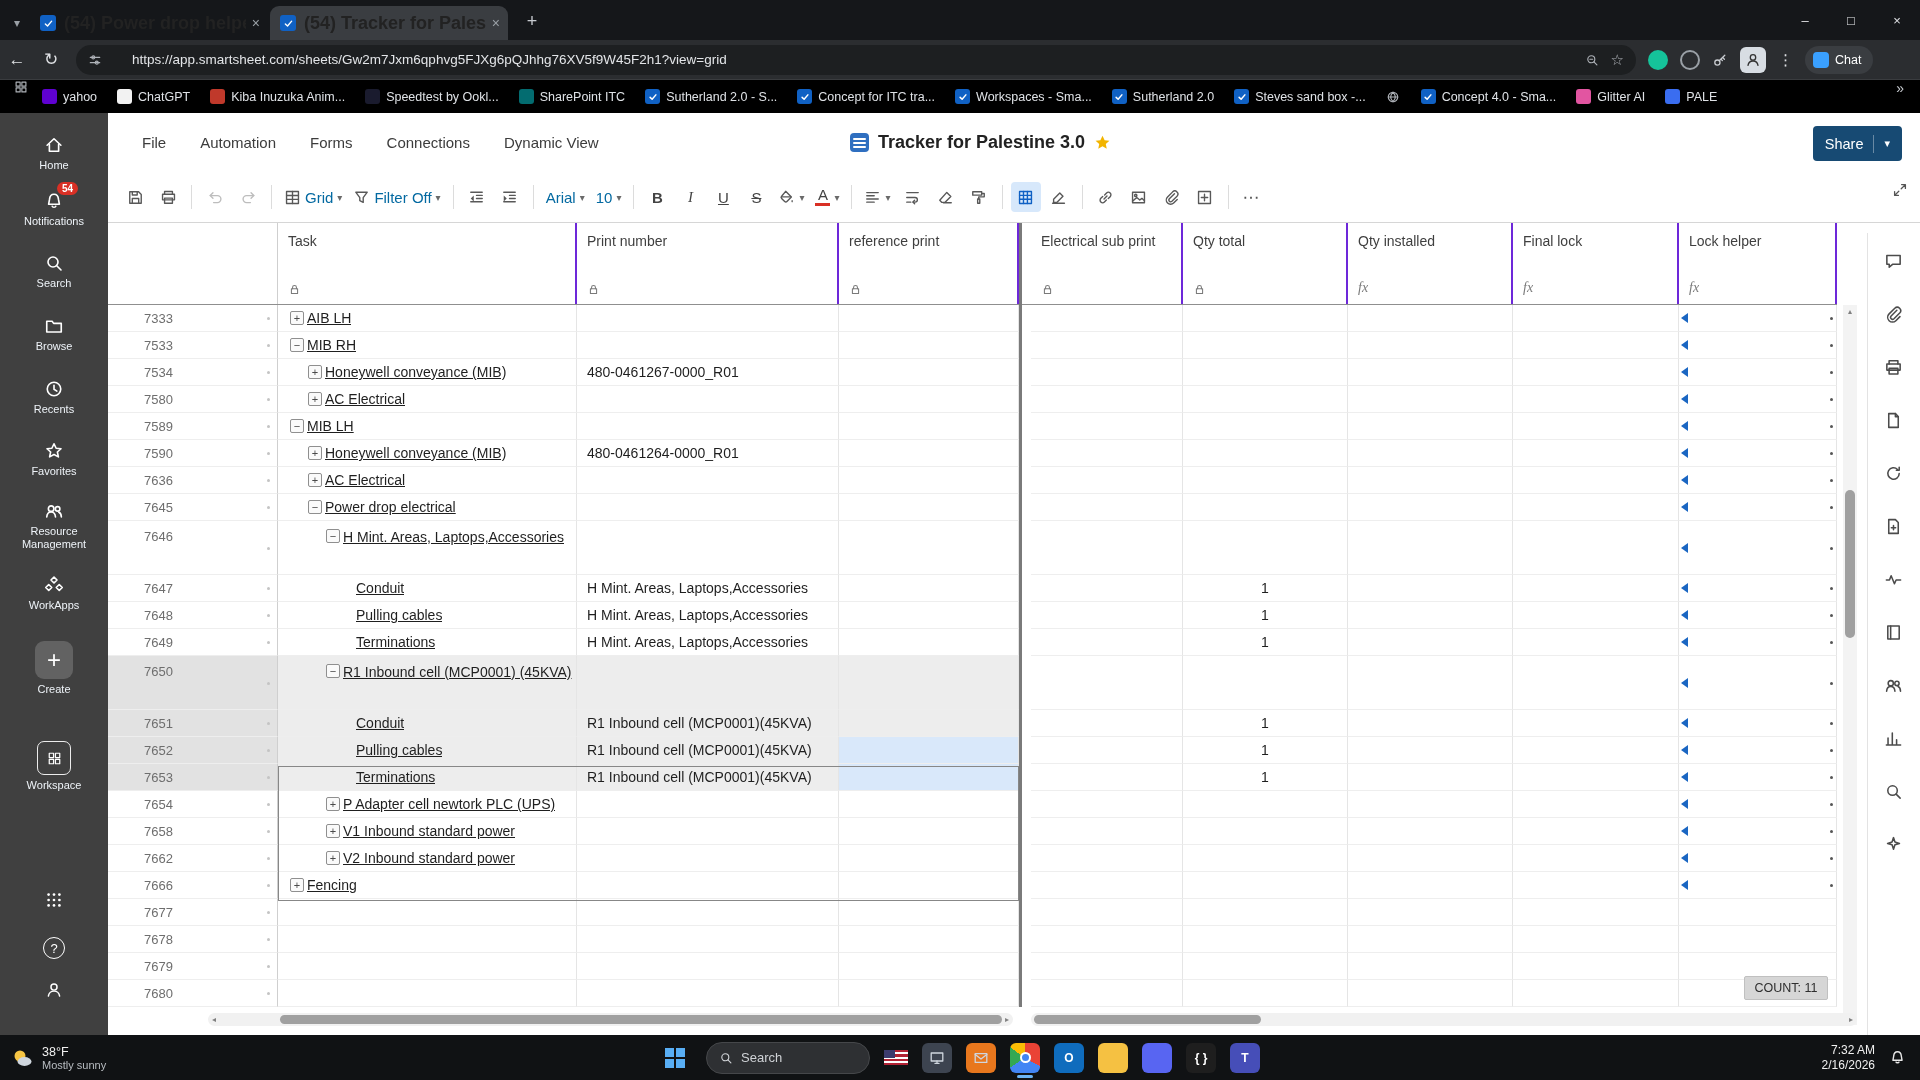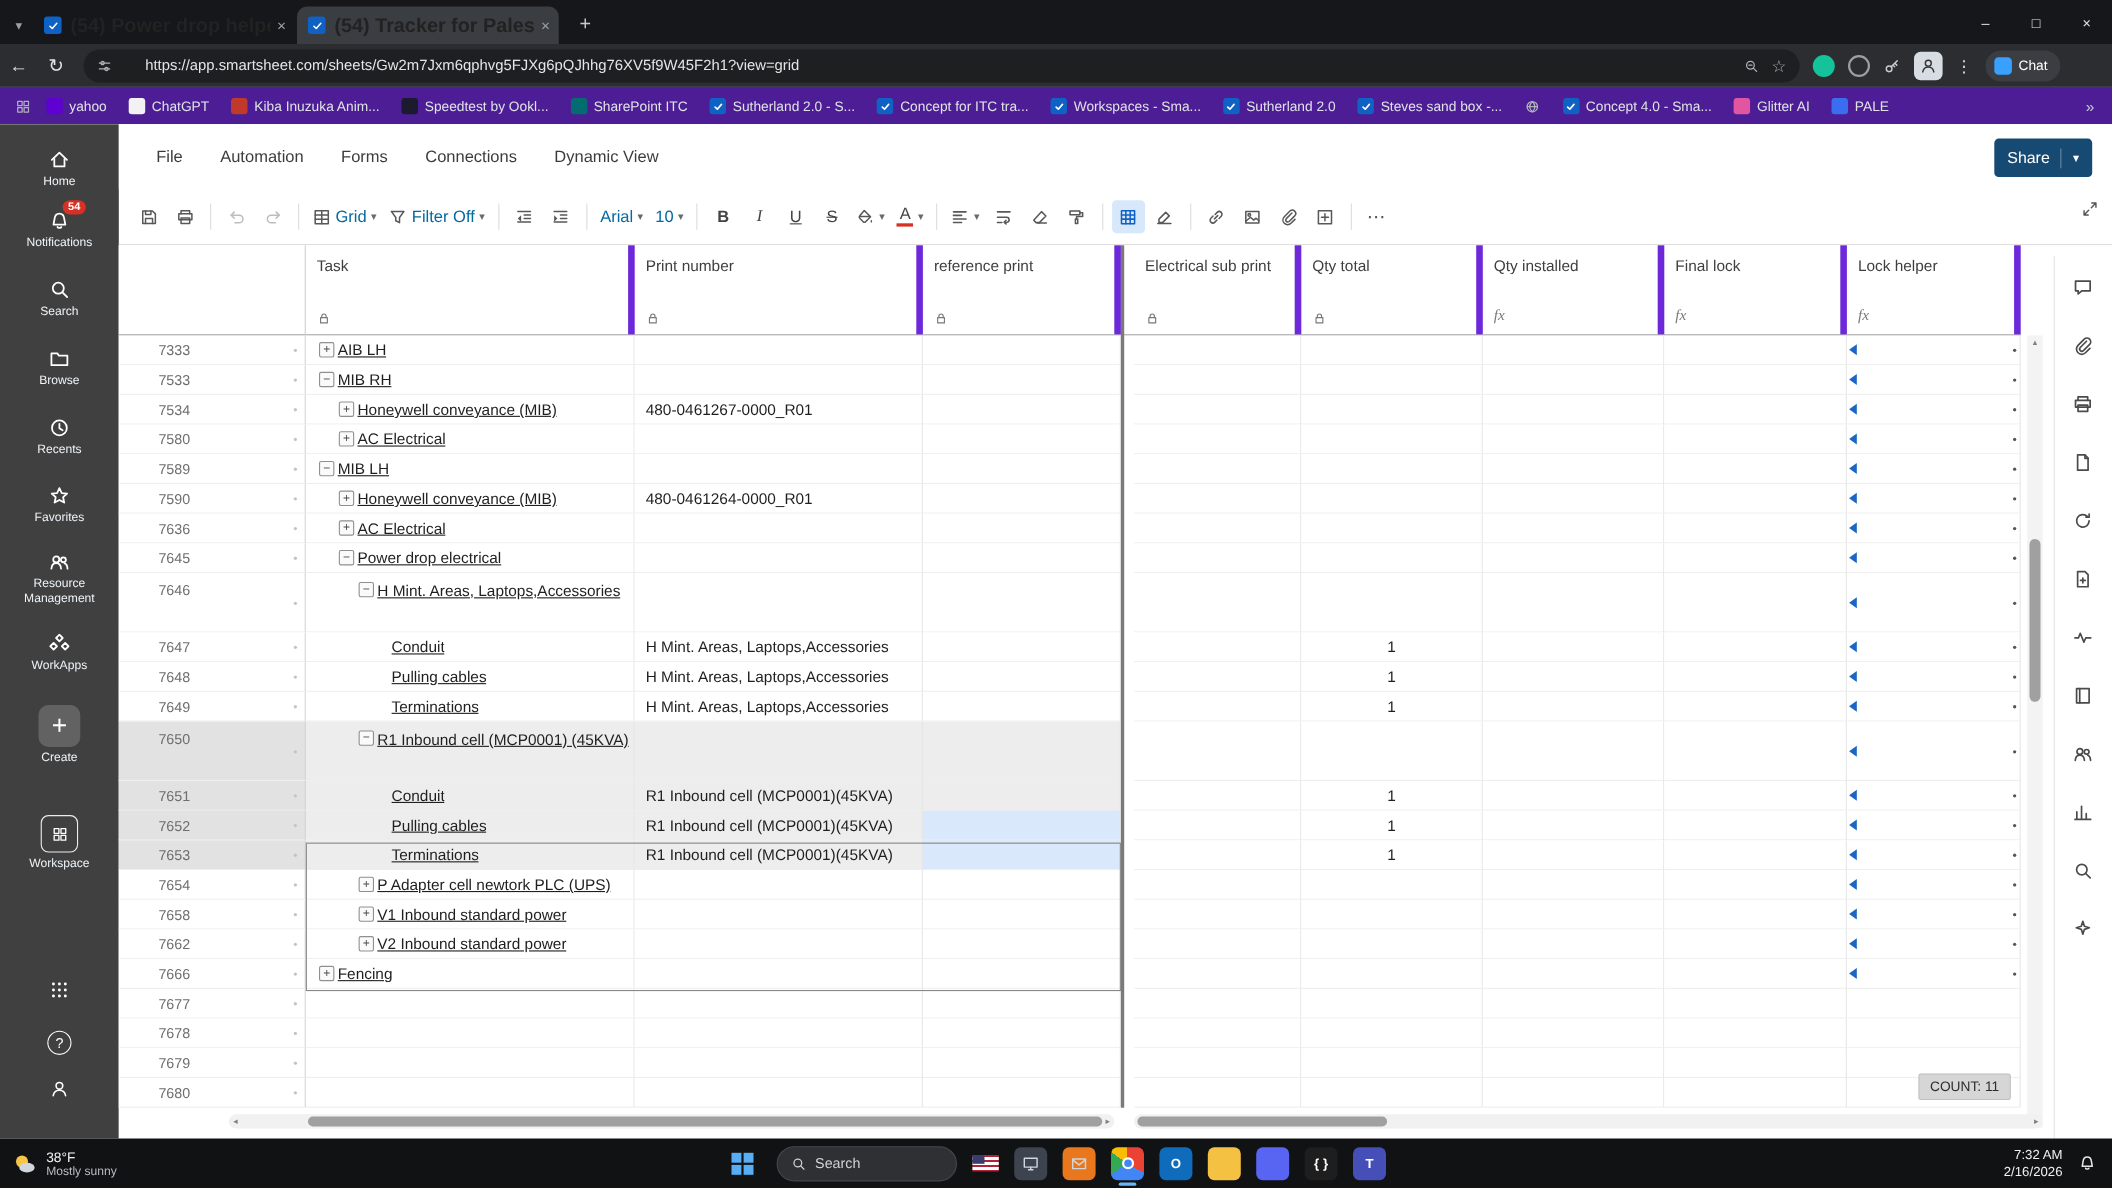--- a/index.html
+++ b/index.html
@@ -27,21 +27,21 @@
   .om-star{color:#aeb2b8;font-size:15px;margin-left:12px;}
   .ext{display:flex;align-items:center;margin-left:12px;margin-right:10px;gap:12px;}
   .extc{width:20px;height:20px;border-radius:50%;display:inline-block;}
   .grammarly{background:#15c39a;}
   .circ{border:2px solid #9aa0a6;}
   .keysic{display:flex;color:#c9ccd1;}
   .avatar{width:26px;height:26px;border-radius:6px;background:#d8dde3;display:flex;align-items:center;justify-content:center;color:#333;font-size:10px;font-weight:bold;}
   .kebab{color:#dfe1e4;font-size:15px;}
   .chatbtn{height:28px;border-radius:14px;background:#3a3d41;display:flex;align-items:center;padding:0 12px 0 8px;color:#fff;font-size:12.5px;gap:6px;}
   .chatic{width:16px;height:16px;border-radius:4px;background:#3aa0ff;display:inline-block;}
-  .bookmarks{position:absolute;left:0;top:79px;width:1920px;height:34px;background:#4c1d95;border-top:1px solid #3a3c3f;display:flex;align-items:center;}
+  .bookmarks{position:absolute;left:0;top:79px;width:1920px;height:34px;background:#000000;border-top:1px solid #3a3c3f;display:flex;}
   .bm-apps{display:flex;color:#aeb2b8;margin:0 14px 0 14px;}
   .bmlist{display:flex;align-items:center;gap:20px;flex:1;overflow:hidden;}
   .bmitem{display:flex;align-items:center;gap:6px;color:#dfe2e6;font-size:12.5px;white-space:nowrap;}
   .bmfav{width:15px;height:15px;border-radius:3px;display:flex;align-items:center;justify-content:center;flex:none;}
   .bm-over{color:#c7cbd0;font-size:14px;margin:0 16px;}
 
   
   .app{position:absolute;left:0;top:113px;width:1920px;height:922px;background:#fff;}
 
   
@@ -82,21 +82,21 @@
   .tb-s{text-decoration:line-through;font-size:15px;color:#444;}
   .tb-more{font-size:17px;color:#555;letter-spacing:1px;}
   .colorA{position:relative;font-size:15px;color:#444;line-height:14px;display:flex;flex-direction:column;align-items:center;}
   .colorA b{font-weight:normal;}
   .colorA i{display:block;width:15px;height:3px;background:#d93025;margin-top:1px;}
   .tb-expand{position:absolute;right:12px;top:10px;color:#555;}
 
   
   .gridzone{position:absolute;left:0;top:110px;width:1812px;height:812px;background:#fff;}
   .ghead{position:absolute;left:0;top:0;height:82px;display:flex;border-bottom:1px solid #8f8f8f;background:#fff;}
-  .hc{border-right:6px solid #6d28d9;padding:10px 0 8px 10px;display:flex;flex-direction:column;justify-content:space-between;}
+  .hc{border-right:2px solid #6d28d9;padding:10px 0 8px 10px;display:flex;flex-direction:column;justify-content:space-between;}
   .hc .hlbl{font-size:14px;color:#3f3f3f;white-space:nowrap;overflow:hidden;}
   .hc .hbadge{color:#7a7a7a;display:flex;align-items:center;}
   .hfx{font-family:"Liberation Serif",serif;font-style:italic;font-size:14px;color:#7a7a7a;}
   .hcorner{width:170px;border-right:1px solid #cfcfcf;}
   .gbody{position:absolute;left:0;top:82px;}
   .grow{display:flex;height:27px;}
   .grow.tall{height:54px;}
   .gc{border-right:1px solid #e5e5e5;border-bottom:1px solid #eeeeee;display:flex;align-items:center;font-size:14px;color:#1f1f1f;overflow:hidden;white-space:nowrap;position:relative;background:#fff;}
   .tall .gc{align-items:flex-start;padding-top:7px;white-space:normal;line-height:18px;}
   .c-num{width:170px;color:#6e6e6e;font-size:13px;padding-left:36px;border-right:1px solid #cfcfcf;}
@@ -454,20 +454,33 @@
 
     <div class="main">
       <div class="menubar">
         <div class="menus" id="menus">
             <span>File</span>
             <span>Automation</span>
             <span>Forms</span>
             <span>Connections</span>
             <span>Dynamic View</span>
           </div>
+        <div class="sheettitle">
+          <span class="sheetic">
+              <i></i>
+              <i></i>
+              <i></i>
+            </span>
+          <span class="ttl">Tracker for Palestine 3.0</span>
+          <span class="favstar" id="favstar">
+              <svg width="17" height="17" viewBox="0 0 16 16" fill="none" stroke="#f2b400" stroke-width="1.3" stroke-linecap="round" stroke-linejoin="round">
+                <path fill="currentColor" stroke="none" d="M8 1.6l2 4.2 4.5.5-3.4 3 .9 4.5L8 11.5l-4 2.3.9-4.5-3.4-3 4.5-.5z"></path>
+              </svg>
+            </span>
+        </div>
         <div class="sharebtn">
           <span>Share</span>
           <span class="share-sep"></span>
           <span class="share-caret">▾</span>
         </div>
       </div>
 
       <div class="toolbar" id="toolbar">
           <div class="tbtn">
             <span style="display: flex;">

